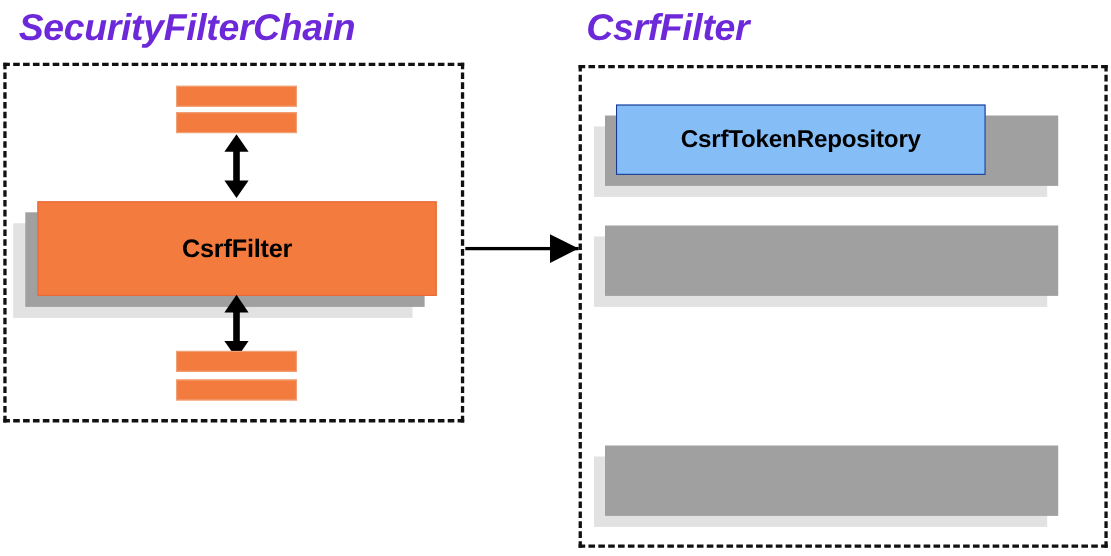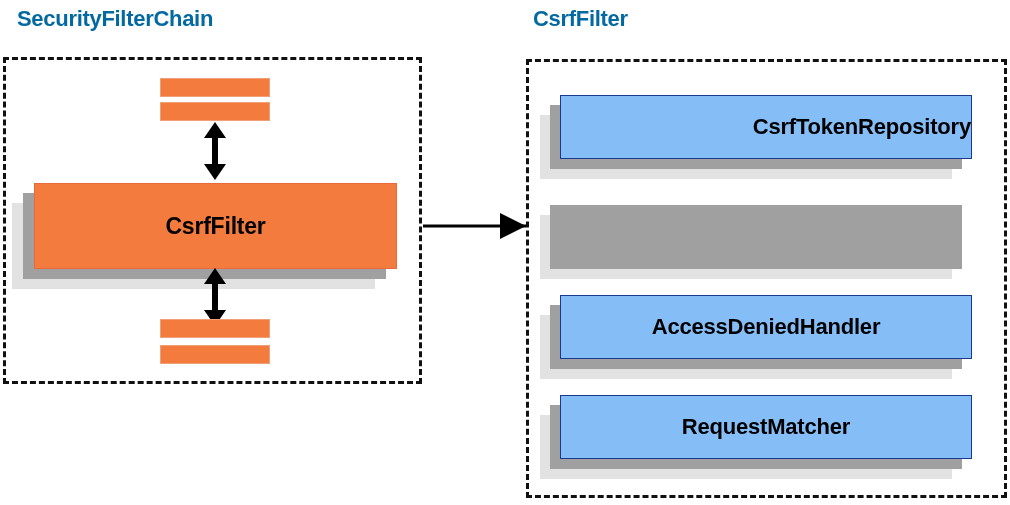--- a/index.html
+++ b/index.html
@@ -13,26 +13,27 @@
     width: 1010px;
     height: 505px;
     background: #ffffff;
     overflow: hidden;
     font-family: "Liberation Sans", sans-serif;
   }
 
   
   .panel-title {
     position: absolute;
-    font-size: 22px;
+    font-size: 34px;
     font-weight: bold;
-    color: #0369a1;
+    color: #6d28d9;
     letter-spacing: -0.3px;
     white-space: nowrap;
     line-height: 1;
+    font-style: italic;
   }
   #title-left  { left: 17px;  top: 8px; }
   #title-right { left: 533px; top: 8px; }
 
   
   .dashed-box {
     position: absolute;
     border: 3px dashed #111111;
     background: transparent;
     box-sizing: border-box;
@@ -170,39 +171,29 @@
   <div class="h-arrow" style="left:423px; top:213px; width:103px; height:26px;">
     <div class="shaft" style="width:103px;"></div>
     <div class="head-right"></div>
   </div>
 
   <div id="box-right" class="dashed-box"></div>
 
   <div class="stack card-blue" style="left:540px; top:95px; width:452px; height:84px;">
     <div class="shade-back" style="left:0px;  top:20px; width:412px; height:64px;"></div>
     <div class="shade-mid" style="left:10px; top:10px; width:412px; height:64px;"></div>
-    <div class="face" style="left:20px; top:0px;  width:412px; height:64px;justify-content:flex-end;">
+    <div class="face" style="left:20px; top:0px;  width:336px; height:64px;">
       <span class="label">CsrfTokenRepository</span>
     </div>
   </div>
 
   <div class="stack card-blue" style="left:540px; top:195px; width:452px; height:84px;">
     <div class="shade-back" style="left:0px;  top:20px; width:412px; height:64px;"></div>
     <div class="shade-mid" style="left:10px; top:10px; width:412px; height:64px;"></div>
   </div>
 
-  <div class="stack card-blue" style="left:540px; top:295px; width:452px; height:84px;">
-    <div class="shade-back" style="left:0px;  top:20px; width:412px; height:64px;"></div>
-    <div class="shade-mid" style="left:10px; top:10px; width:412px; height:64px;"></div>
-    <div class="face" style="left:20px; top:0px;  width:412px; height:64px;">
-      <span class="label">AccessDeniedHandler</span>
-    </div>
-  </div>
 
   <div class="stack card-blue" style="left:540px; top:395px; width:452px; height:84px;">
     <div class="shade-back" style="left:0px;  top:20px; width:412px; height:64px;"></div>
     <div class="shade-mid" style="left:10px; top:10px; width:412px; height:64px;"></div>
-    <div class="face" style="left:20px; top:0px;  width:412px; height:64px;">
-      <span class="label">RequestMatcher</span>
-    </div>
   </div>
 
 </div>
 
 </body></html>

